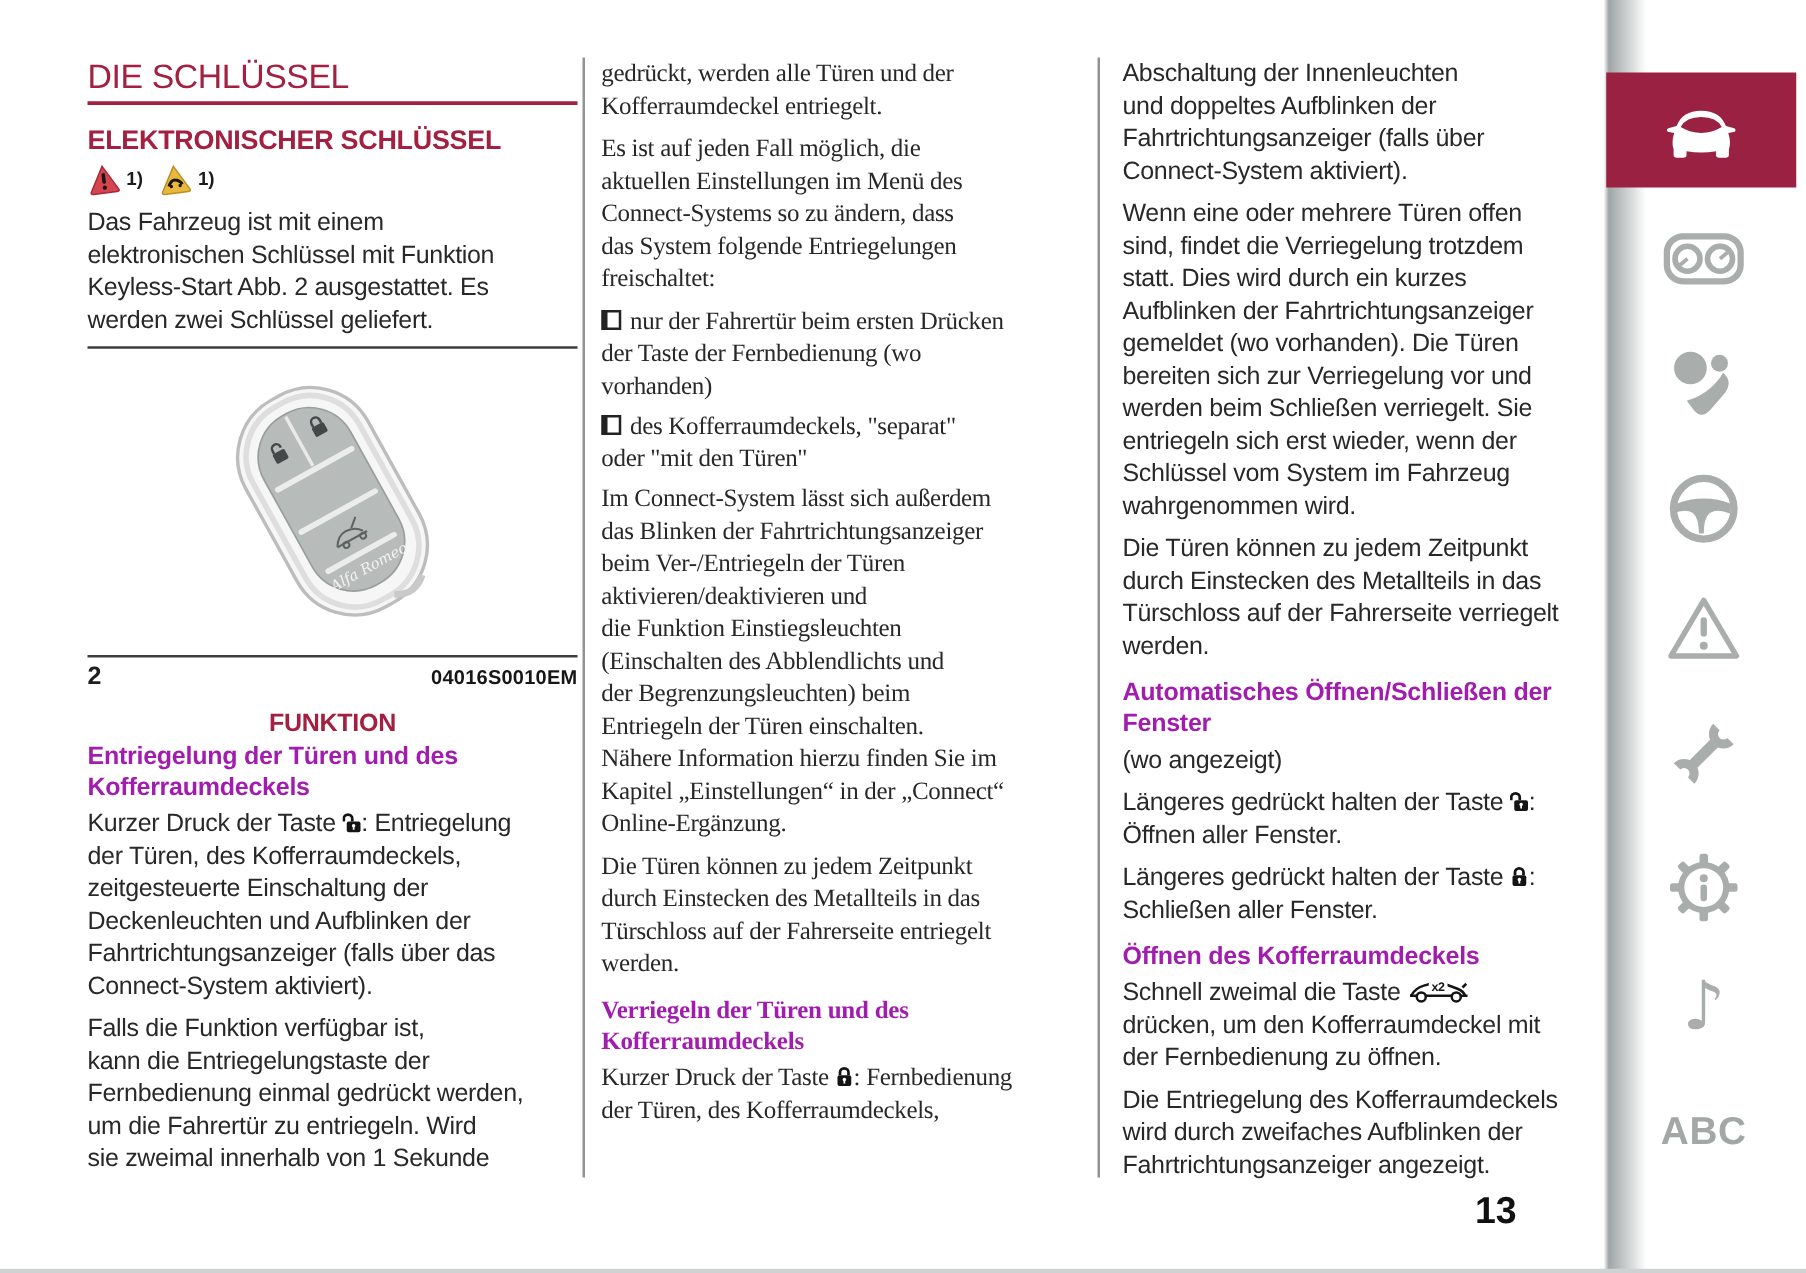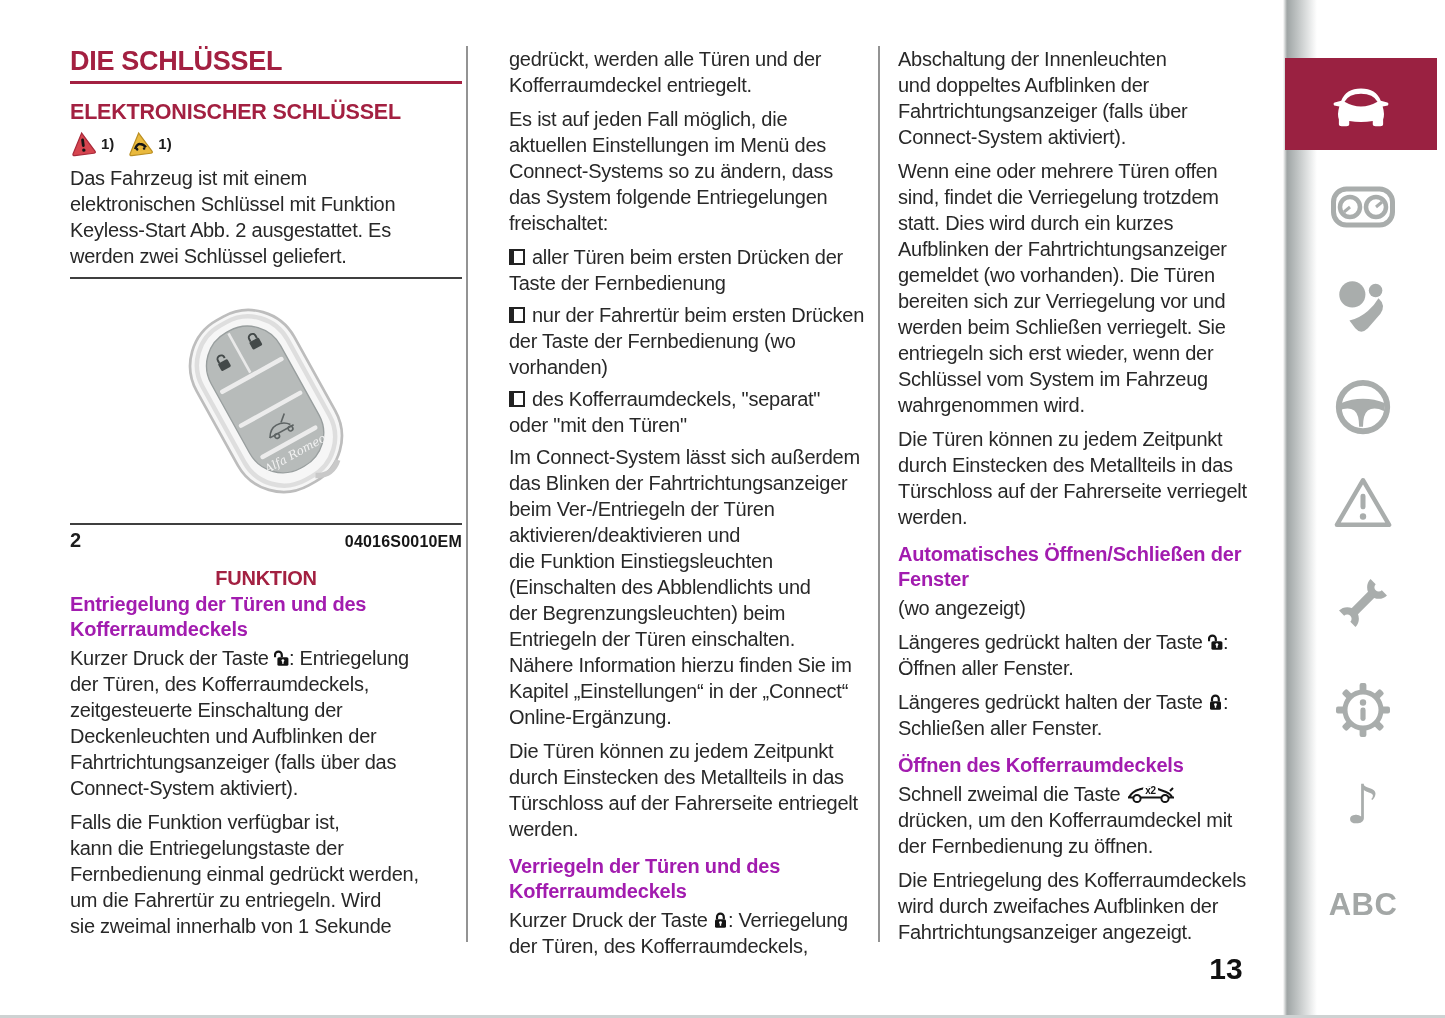--- a/index.html
+++ b/index.html
@@ -4,28 +4,28 @@
 <style>
   html,body{margin:0;padding:0;}
   body{
     width:1445px;height:1018px;position:relative;overflow:hidden;
     background:#ffffff;
     font-family:"Liberation Sans","DejaVu Sans",sans-serif;
     color:#282828;
   }
   .col{position:absolute;top:46px;width:392px;}
   #col1{left:70px;}
-  #col2{left:509px;}
+  #col2{left:481px;font-family:Liberation Serif, serif;}
   #col3{left:898px;}
   .vdivider{position:absolute;top:46px;height:896px;width:1.5px;background:#939393;}
   #div1{left:466px;}
   #div2{left:878px;}
 
   h1.title{
-    margin:0;font-size:27px;line-height:30px;font-weight:700;
+    margin:0;font-size:27px;line-height:30px;font-weight:400;
     color:#a32041;letter-spacing:-0.3px;
   }
   .title-rule{height:3px;background:#a32041;margin:5px 0 10px 0;}
   h2.subtitle{
     margin:16px 0 6px 0;font-size:21.5px;line-height:24px;font-weight:800;
     color:#a32041;letter-spacing:-0.2px;
   }
   .warn-row{margin:0 0 8px 0;display:flex;align-items:center;gap:5px;height:27px;}
   .warn-ref{font-size:15px;font-weight:bold;color:#1c1c1c;margin-right:8px;}
   p.body{
@@ -66,21 +66,21 @@
     position:absolute;left:1285px;top:58px;width:152px;height:92px;
     background:#9a2141;display:flex;align-items:center;justify-content:center;
   }
   .side-item{
     position:absolute;left:1327px;width:72px;height:72px;
     display:flex;align-items:center;justify-content:center;
   }
   .note-glyph{font-size:54px;color:#a9adac;line-height:1;font-family:"DejaVu Sans",sans-serif;}
   .abc{font-size:31px;font-weight:bold;color:#a3a7a6;letter-spacing:0.5px;}
   .page-number{
-    position:absolute;left:1180px;top:952px;width:92px;text-align:center;
+    position:absolute;left:1180px;top:952px;width:92px;text-align:left;
     font-size:30px;font-weight:800;color:#111;
   }
   .bottom-line{position:absolute;left:0;bottom:0;width:1445px;height:3px;background:#ced2d2;}
 </style>
 </head>
 <body>
 
 <div class="col" id="col1">
   <h1 class="title">DIE SCHLÜSSEL</h1>
   <div class="title-rule"></div>
@@ -172,22 +172,20 @@
 </div>
 
 <div class="col" id="col2">
   <p class="body">gedrückt, werden alle Türen und der
 Kofferraumdeckel entriegelt.</p>
   <p class="body">Es ist auf jeden Fall möglich, die
 aktuellen Einstellungen im Menü des
 Connect-Systems so zu ändern, dass
 das System folgende Entriegelungen
 freischaltet:</p>
-  <p class="body bullet"><span class="sq"></span><span>aller Türen beim ersten Drücken der
-Taste der Fernbedienung</span></p>
   <p class="body bullet"><span class="sq"></span><span>nur der Fahrertür beim ersten Drücken
 der Taste der Fernbedienung (wo
 vorhanden)</span></p>
   <p class="body bullet"><span class="sq"></span><span>des Kofferraumdeckels, "separat"
 oder "mit den Türen"</span></p>
   <p class="body">Im Connect-System lässt sich außerdem
 das Blinken der Fahrtrichtungsanzeiger
 beim Ver-/Entriegeln der Türen
 aktivieren/deaktivieren und
 die Funktion Einstiegsleuchten
@@ -201,21 +199,21 @@
 durch Einstecken des Metallteils in das
 Türschloss auf der Fahrerseite entriegelt
 werden.</p>
   <h4 class="subhead">Verriegeln der Türen und des
 Kofferraumdeckels</h4>
   <p class="body"><span>Kurzer Druck der Taste </span><svg class="inl" width="15" height="17" viewBox="0 0 15 17">
         <path d="M4 7.2 V5 a3.4 3.4 0 0 1 6.8 0 V7.2" fill="none" stroke="#141414" stroke-width="2.2"></path>
         <rect x="2" y="7.2" width="11" height="8.6" rx="1.6" fill="#141414"></rect>
         <circle cx="7.5" cy="10.6" r="1.4" fill="#fff"></circle>
         <rect x="6.8" y="11" width="1.4" height="2.8" fill="#fff"></rect>
-      </svg><span>: Verriegelung
+      </svg><span>: Fernbedienung
 der Türen, des Kofferraumdeckels,</span></p>
 </div>
 
 <div class="col" id="col3">
   <p class="body">Abschaltung der Innenleuchten
 und doppeltes Aufblinken der
 Fahrtrichtungsanzeiger (falls über
 Connect-System aktiviert).</p>
   <p class="body">Wenn eine oder mehrere Türen offen
 sind, findet die Verriegelung trotzdem

